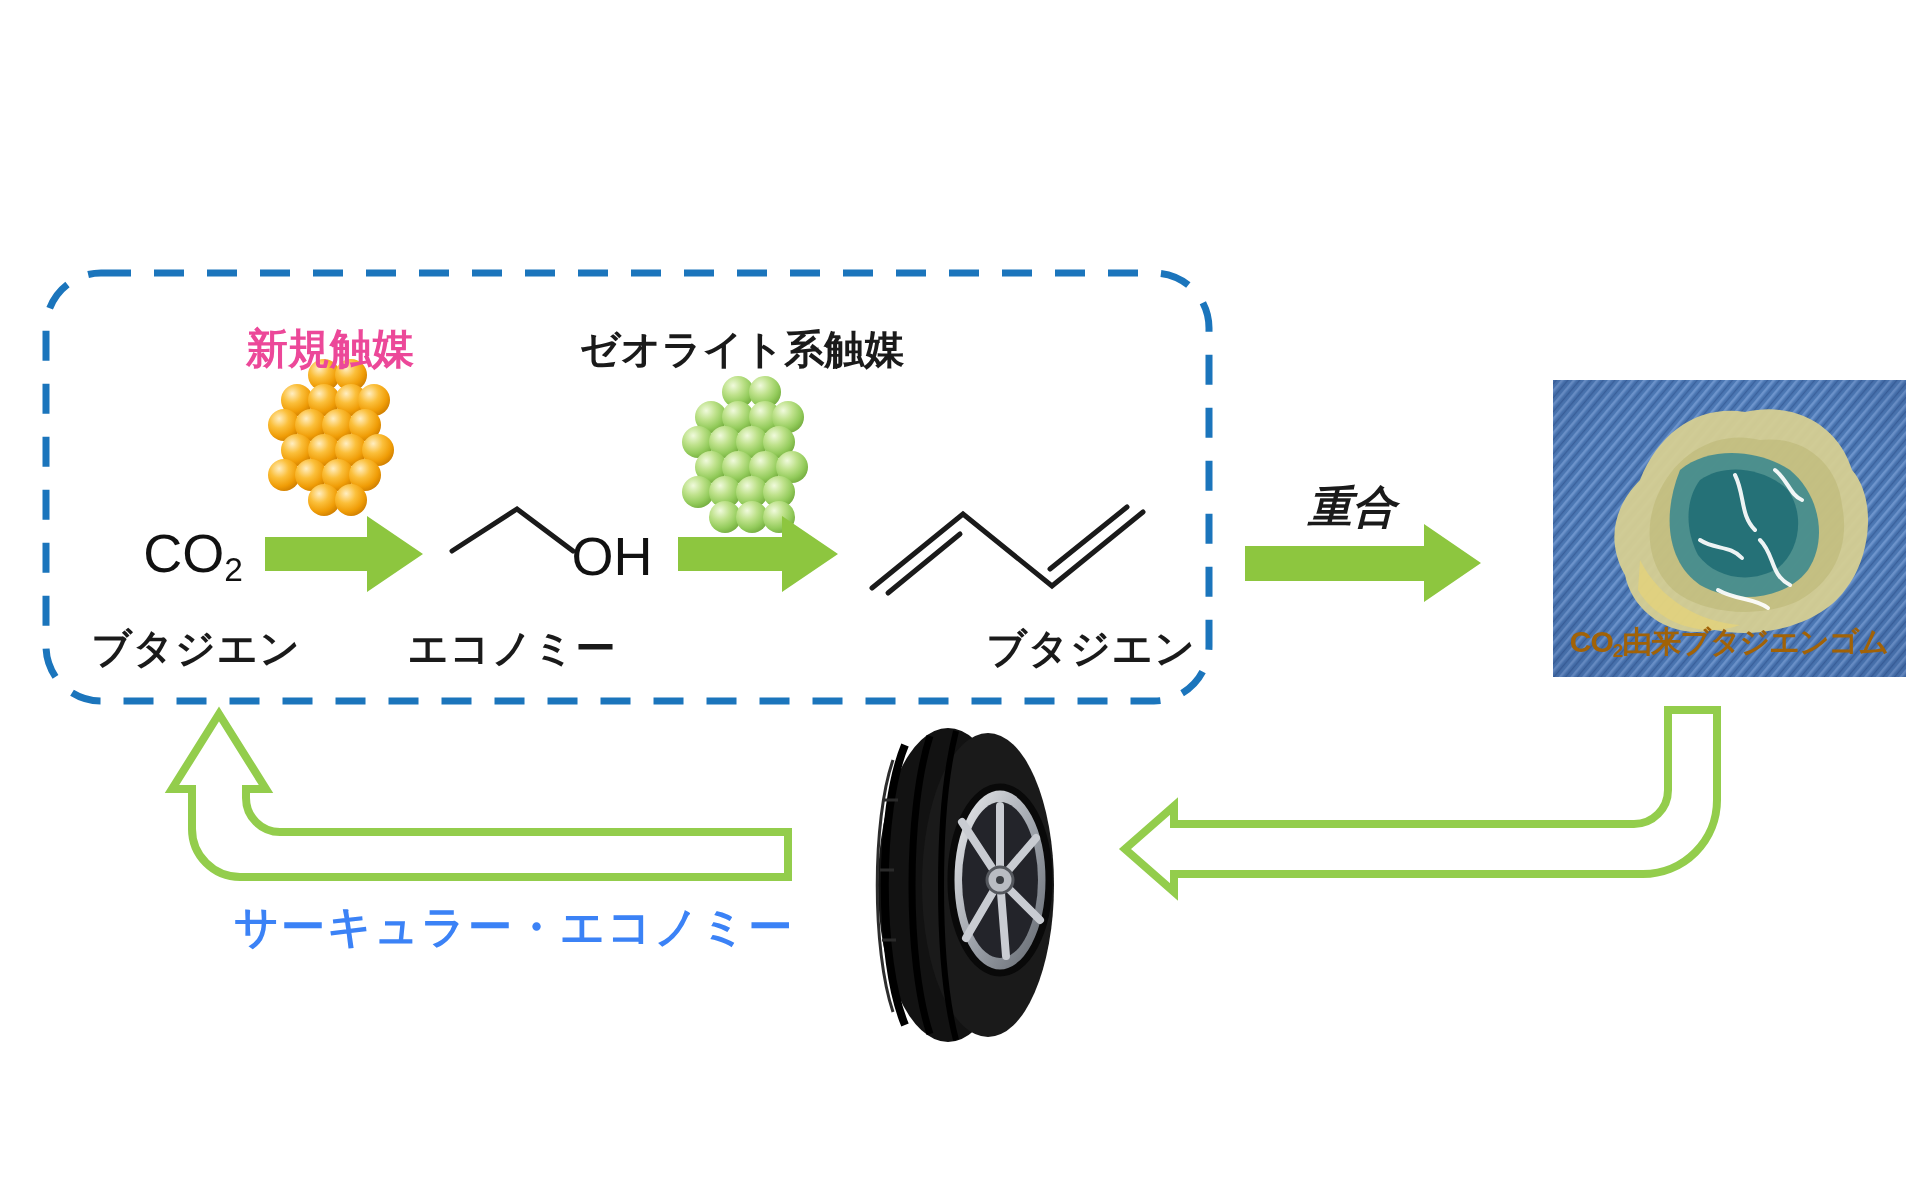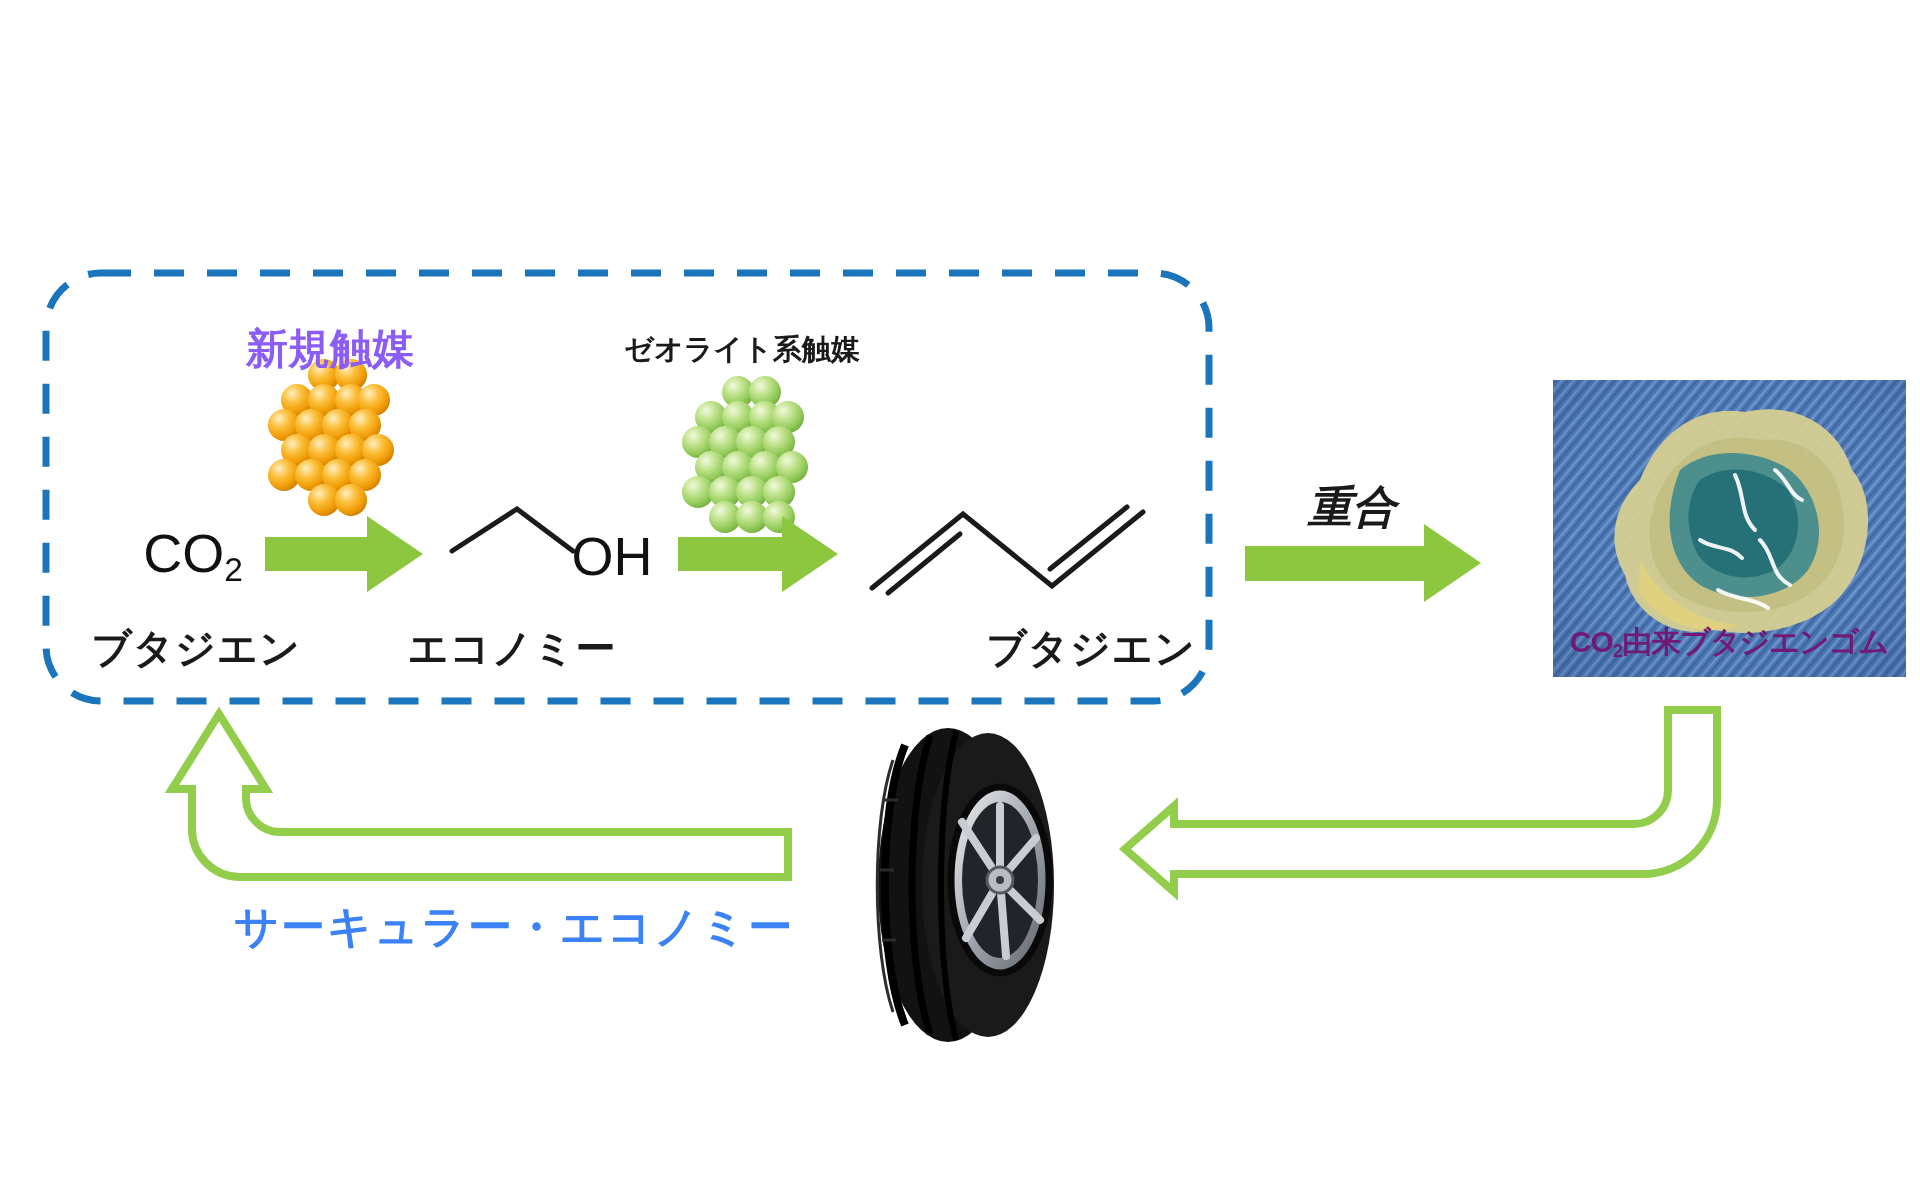--- a/index.html
+++ b/index.html
@@ -7,26 +7,26 @@
     position:relative;width:1920px;height:1200px;background:#ffffff;overflow:hidden;
     font-family:"Liberation Sans","DejaVu Sans",sans-serif;
   }
   .layer{position:absolute;left:0;top:0;}
   .t{
     position:absolute;transform:translate(-50%,-50%);
     font-family:"Liberation Sans","DejaVu Sans",sans-serif;
     font-weight:bold;color:#1a1a1a;white-space:nowrap;line-height:1;
   }
   .t sub{font-size:.62em;vertical-align:-0.28em;font-weight:inherit;}
-  .new-catalyst{font-size:42px;color:#8b5cf6;}
-  .zeolite{font-size:29px;}
+  .new-catalyst{font-size:42px;color:#ec4899;}
+  .zeolite{font-size:40px;}
   .formula{font-size:54px;font-weight:400;color:#111;}
   .name{font-size:40px;letter-spacing:1px;}
   .poly{font-size:44px;font-style:italic;}
-  .caption{font-size:30px;color:#701a75;letter-spacing:-1px;}
+  .caption{font-size:30px;color:#a16207;letter-spacing:-1px;}
   .circular{font-size:44px;color:#3b82f6;letter-spacing:2px;}
 </style>
 </head>
 <body>
 
 <div class="canvas">
 
   <svg class="layer" width="1920" height="1200" viewBox="0 0 1920 1200">
     <defs>
       <radialGradient id="gradO" cx="35%" cy="30%" r="75%">

